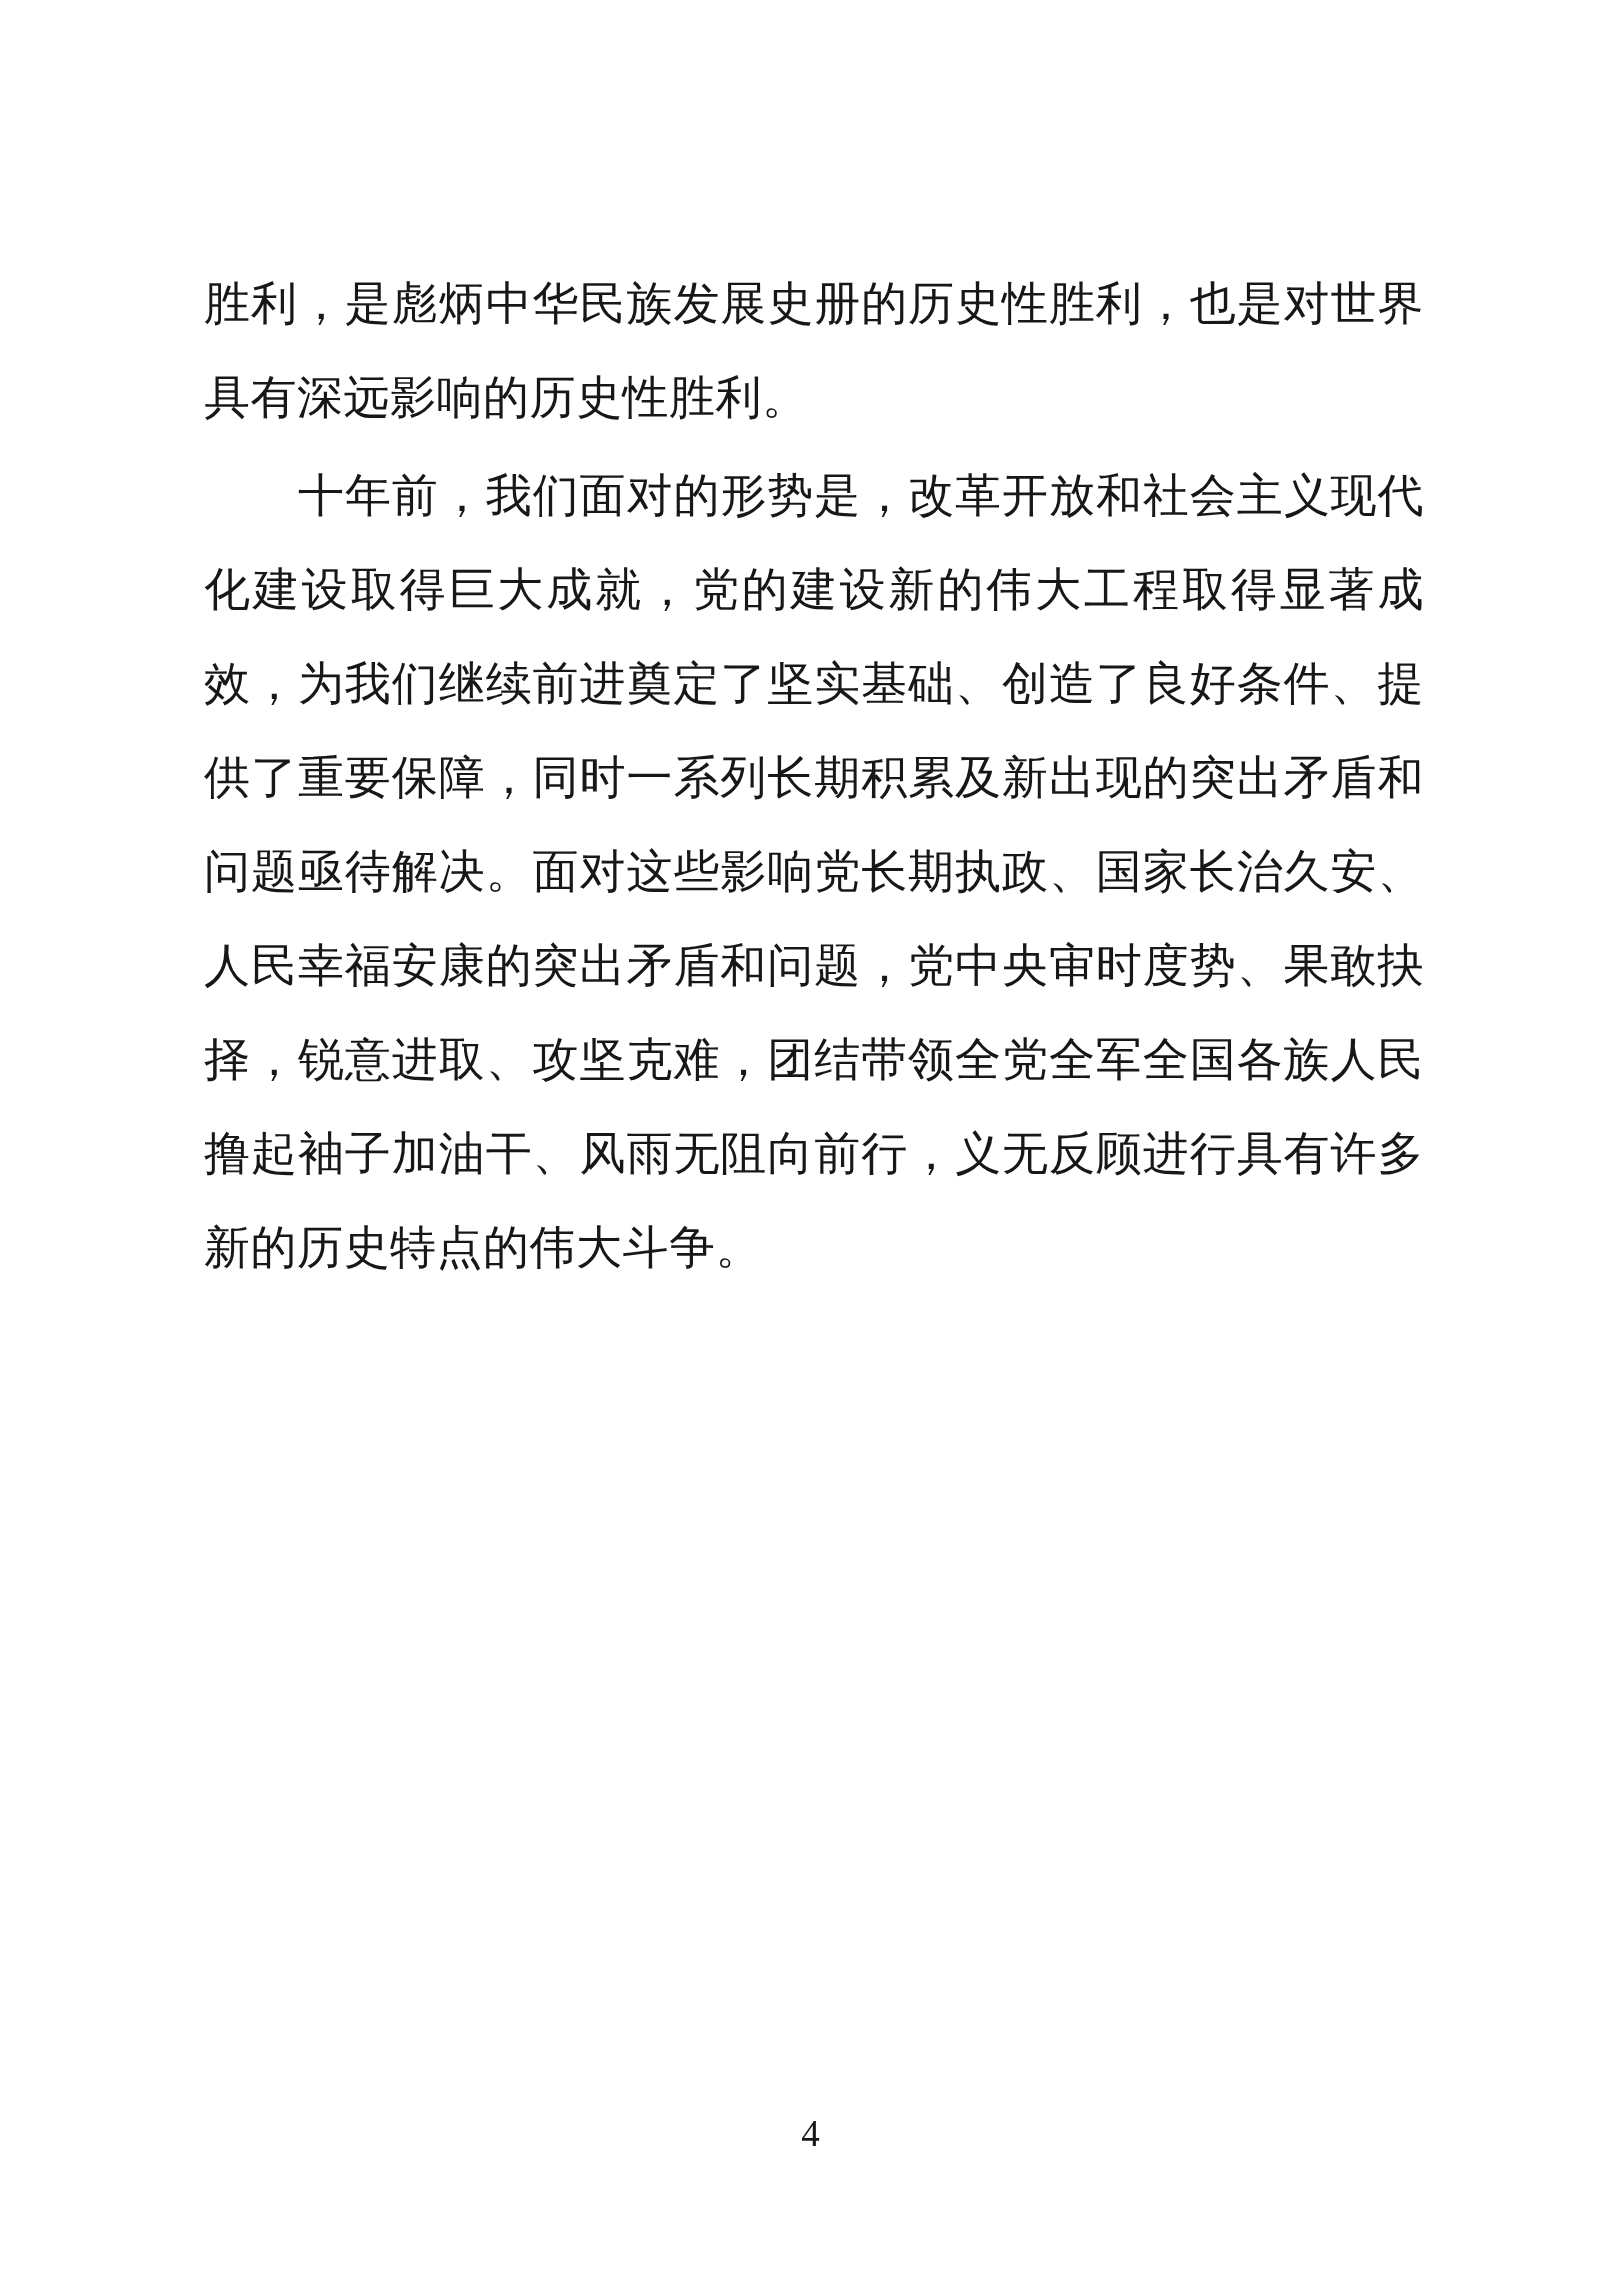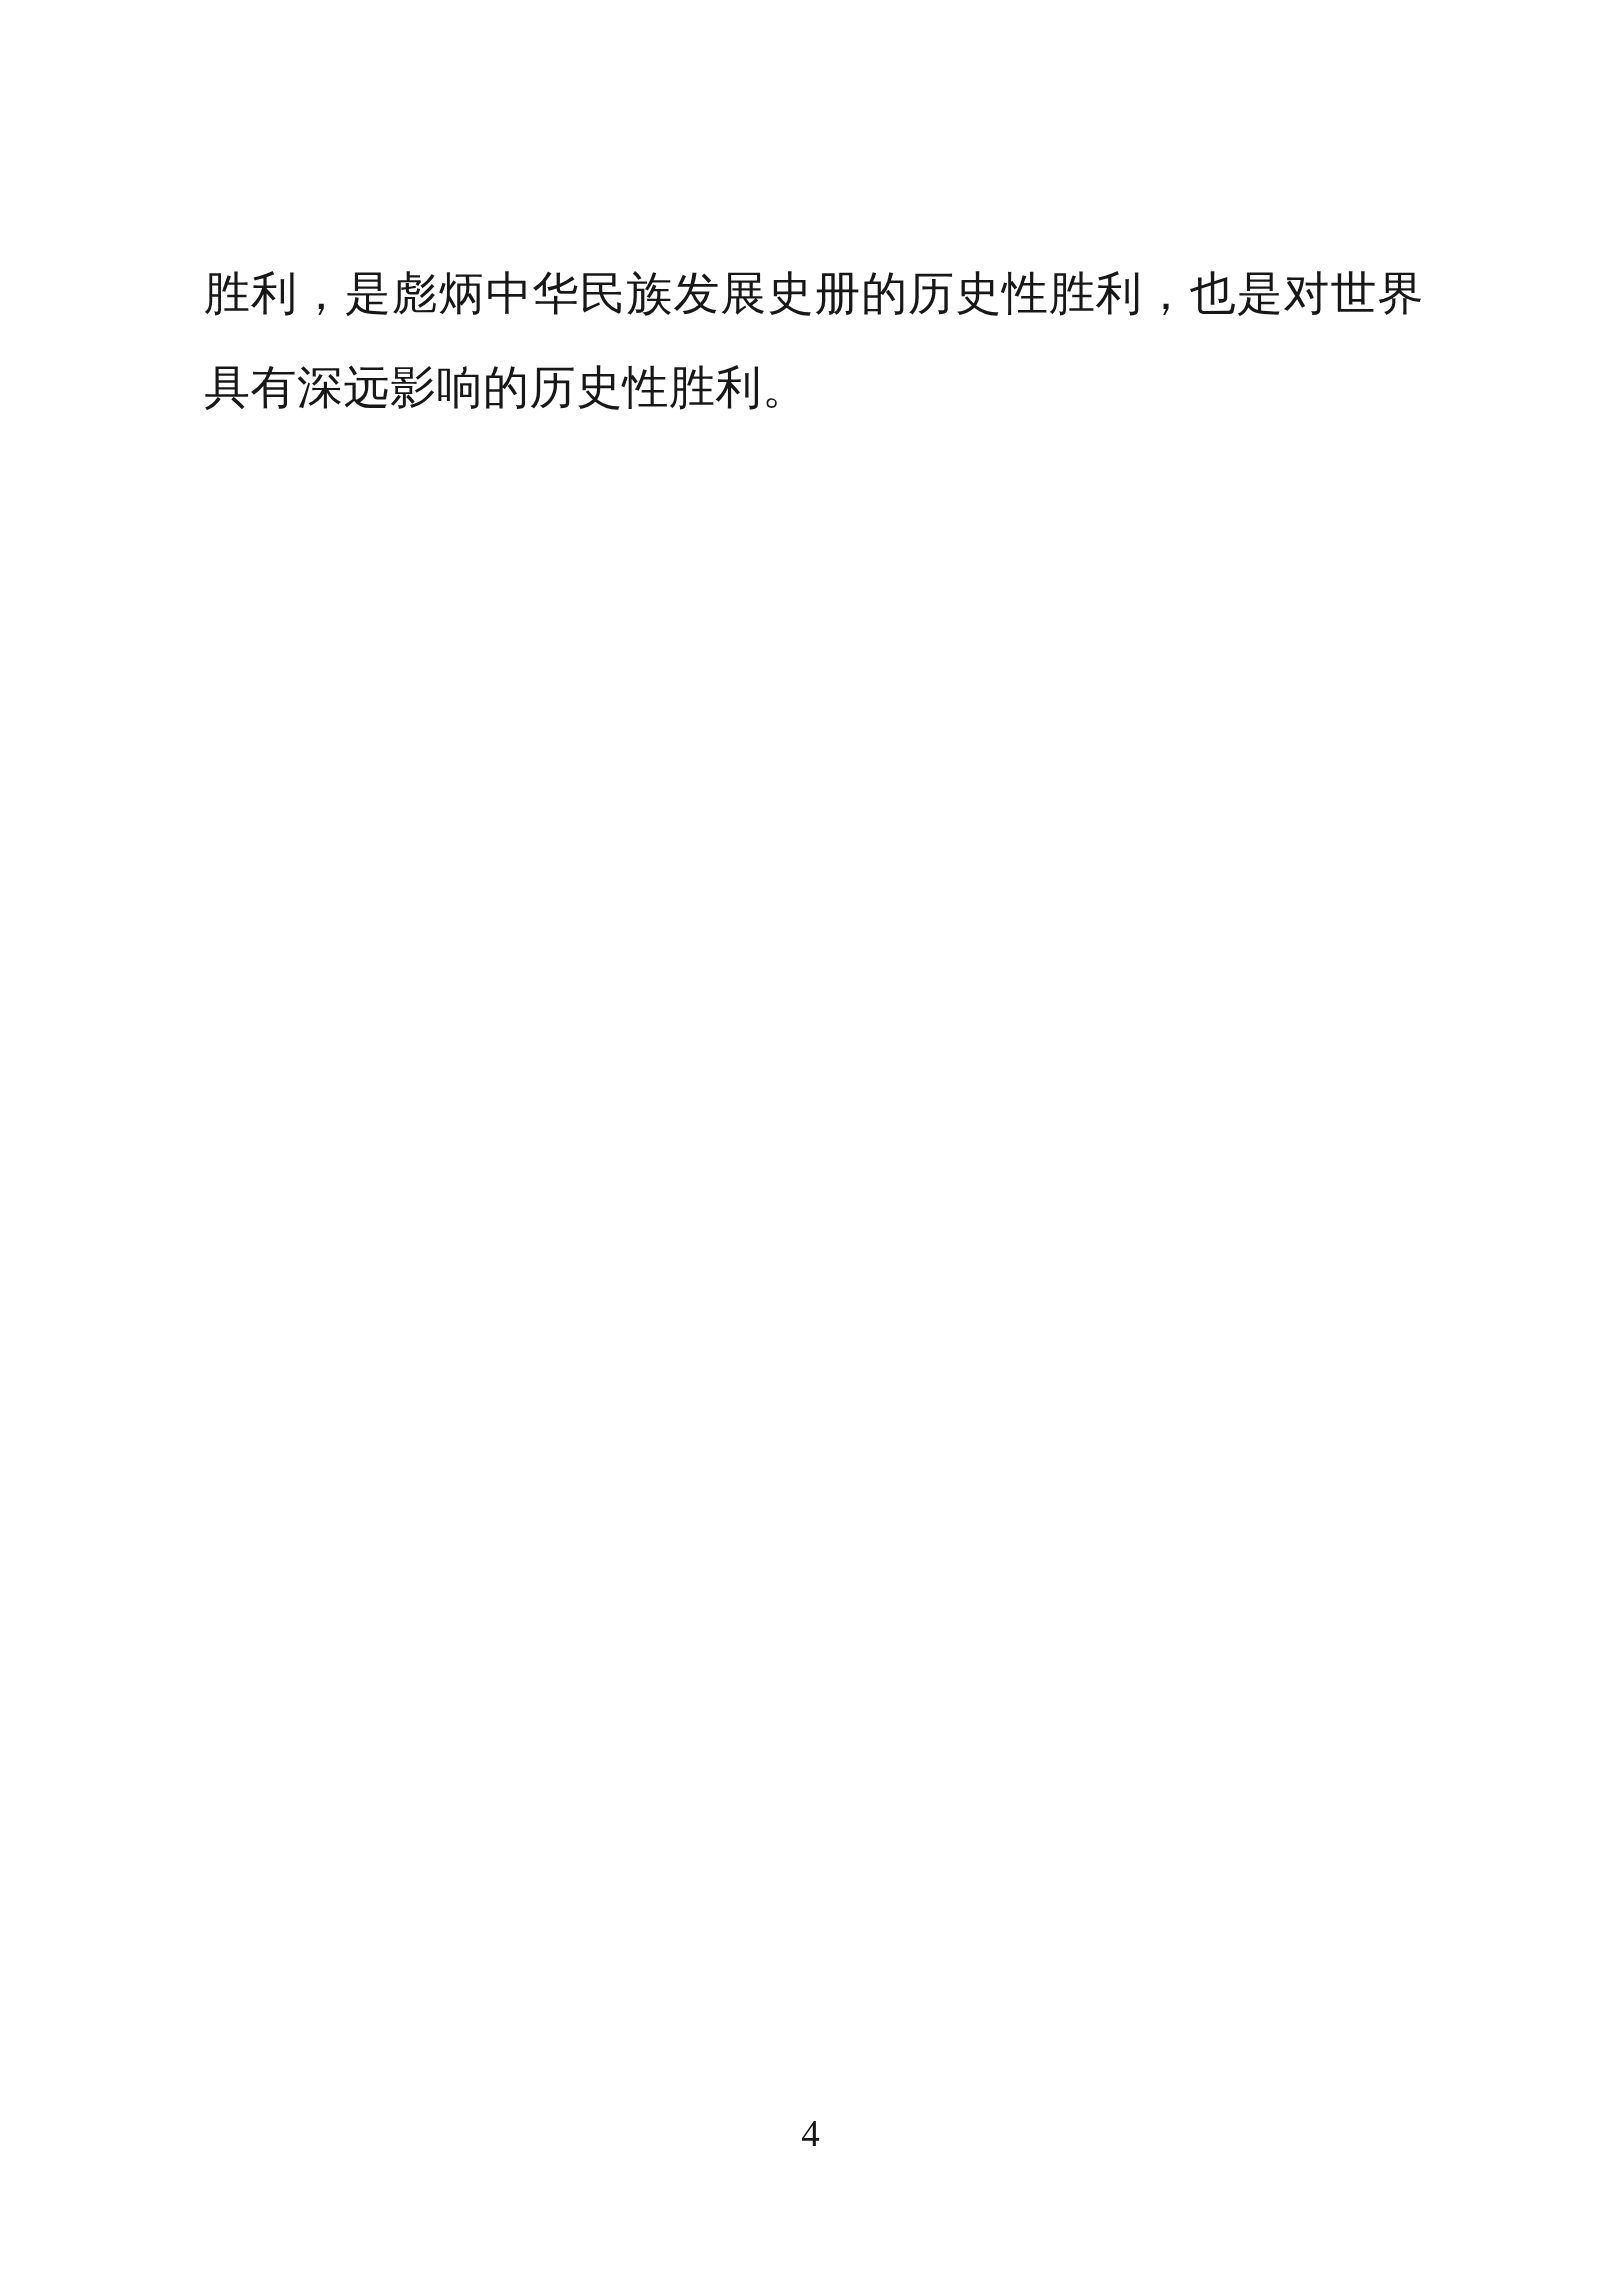--- a/index.html
+++ b/index.html
@@ -19,21 +19,21 @@
     position: absolute;
     top: 0;
     left: 0;
     width: 1621px;
     height: 2293px;
     background: #ffffff;
   }
   .content {
     position: absolute;
     left: 204px;
-    top: 247px;
+    top: 257px;
     width: 1220px;
     font-family: Liberation Serif, serif;
   }
   .para {
     margin: 0 0 3.9px 0;
     font-size: 46px;
     line-height: 94px;
     text-align: justify;
     text-justify: inter-character;
     letter-spacing: 0.5px;
@@ -53,16 +53,17 @@
     color: #171717;
     font-family: "Liberation Serif", "DejaVu Serif", serif;
   }
 </style>
 </head>
 <body>
 
 <div class="page">
   <div class="content">
     <p class="para">胜利，是彪炳中华民族发展史册的历史性胜利，也是对世界具有深远影响的历史性胜利。</p>
+    <p class="para indent">十年前，我们面对的形势是，改革开放和社会主义现代化建设取得巨大成就，党的建设新的伟大工程取得显著成效，为我们继续前进奠定了坚实基础、创造了良好条件、提供了重要保障，同时一系列长期积累及新出现的突出矛盾和问题亟待解决。面对这些影响党长期执政、国家长治久安、人民幸福安康的突出矛盾和问题，党中央审时度势、果敢抉择，锐意进取、攻坚克难，团结带领全党全军全国各族人民撸起袖子加油干、风雨无阻向前行，义无反顾进行具有许多新的历史特点的伟大斗争。</p>
   </div>
   <div class="page-number">4</div>
 </div>
 
 
 </body></html>

